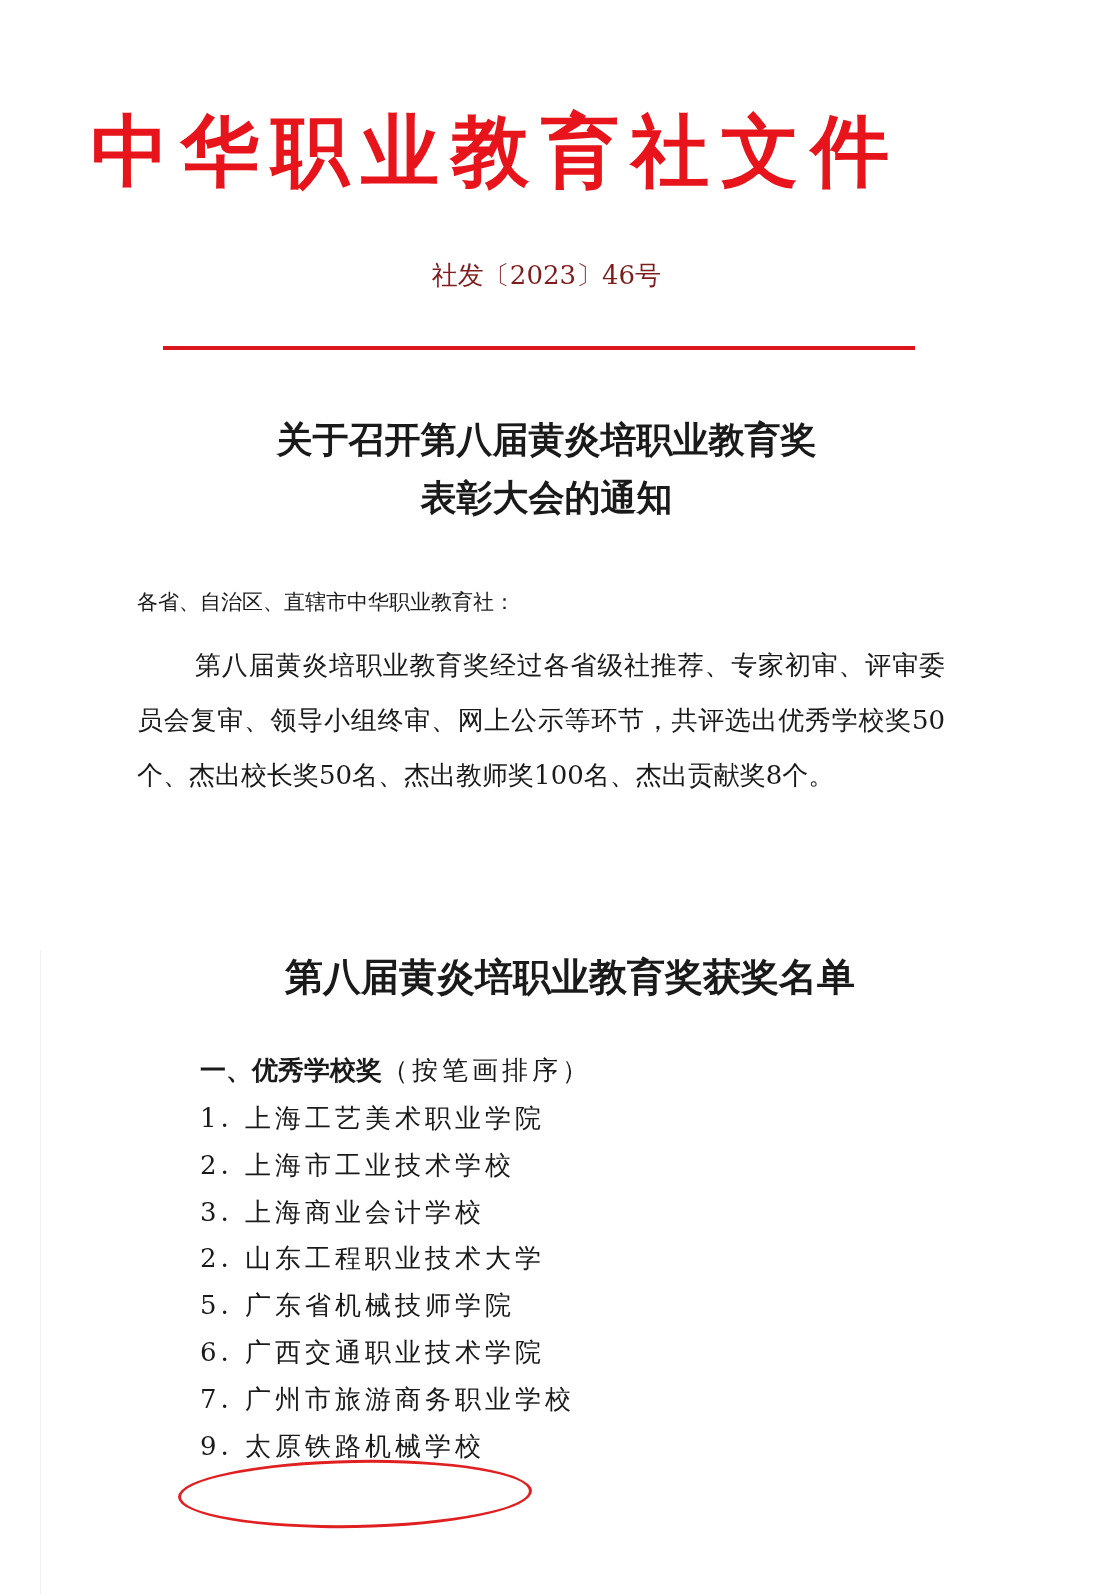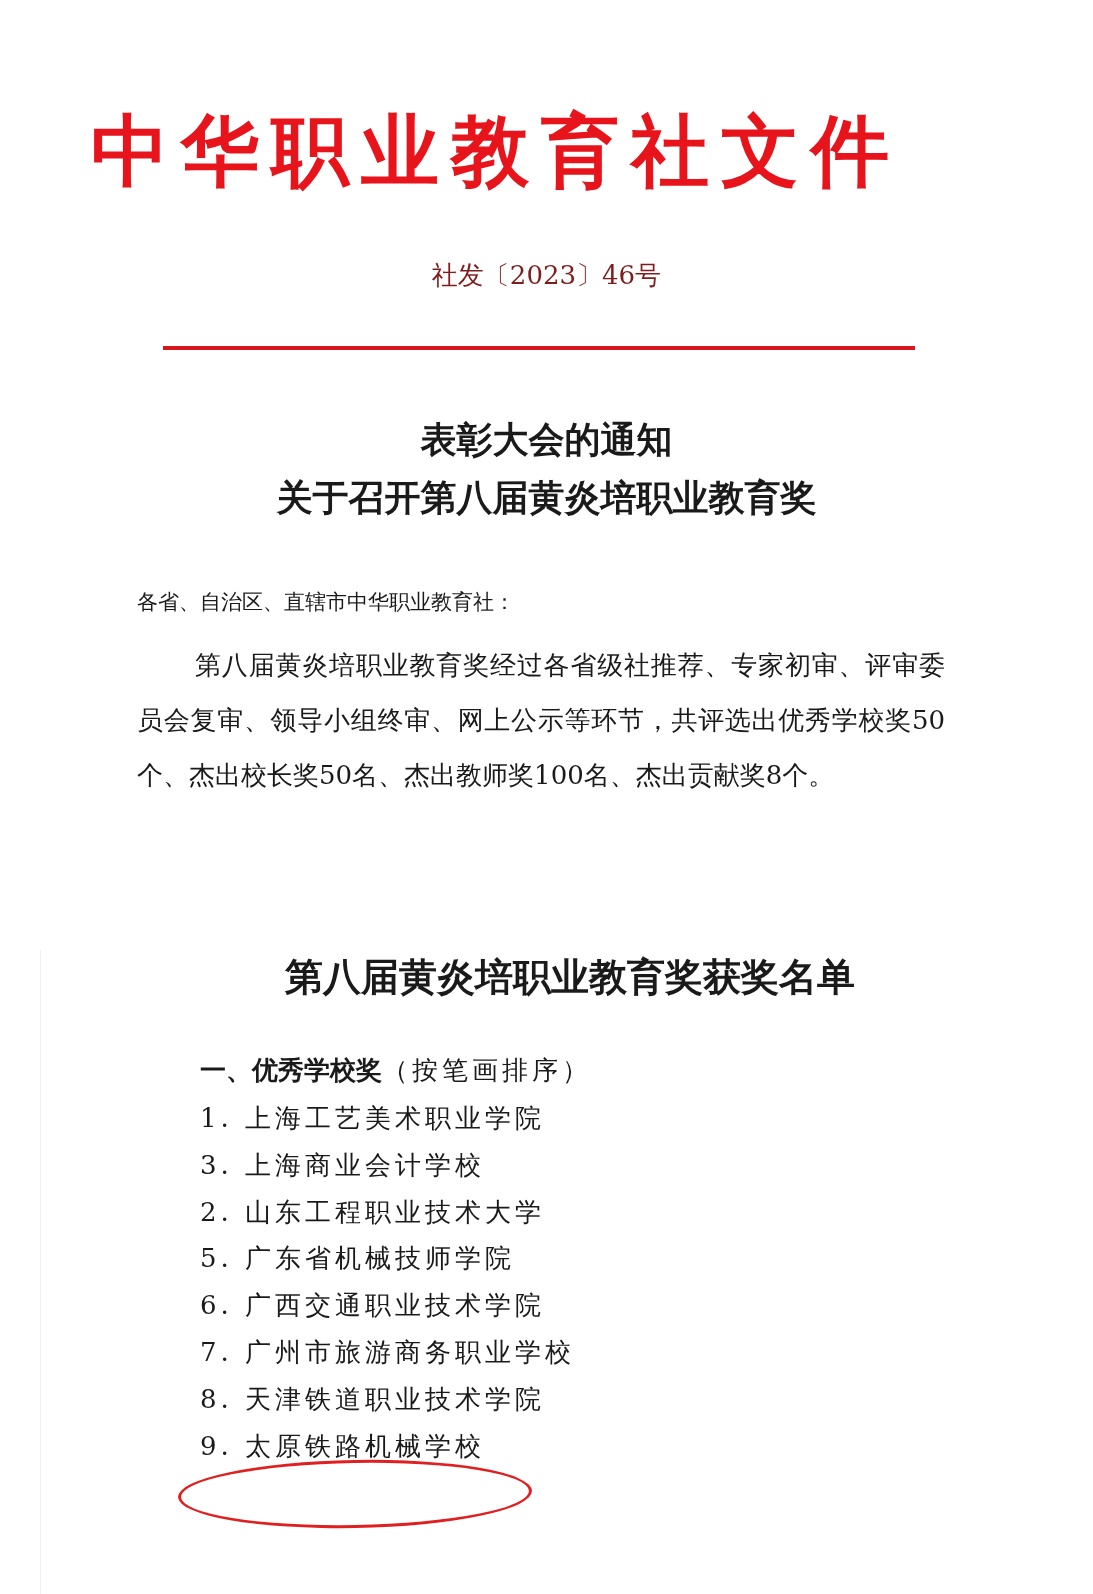--- a/index.html
+++ b/index.html
@@ -22,39 +22,39 @@
   .highlight-ellipse { left:178px; top:1460px; width:348px; height:62px; border:3px solid #e02020; border-radius:50%; transform:rotate(-1deg); }
 </style>
 </head>
 <body>
 
 <div class="abs doc-header" style="color:#e8141c;">中华职业教育社文件</div>
 <div class="abs doc-number">社发〔2023〕46号</div>
 <div class="abs red-rule" style="background:#d9161c;"></div>
 
 <div class="abs doc-title">
+  <div>关于召开第八届黄炎培职业教育奖</div>
   <div>表彰大会的通知</div>
-  <div>关于召开第八届黄炎培职业教育奖</div>
 </div>
 
 <div class="abs salutation">各省、自治区、直辖市中华职业教育社：</div>
 <div class="abs body-para">第八届黄炎培职业教育奖经过各省级社推荐、专家初审、评审委员会复审、领导小组终审、网上公示等环节，共评选出优秀学校奖50个、杰出校长奖50名、杰出教师奖100名、杰出贡献奖8个。</div>
 
 <div class="abs page-divider"></div>
 
 <div class="abs list-title">第八届黄炎培职业教育奖获奖名单</div>
 
 <div class="abs section-heading">
   <b>一、优秀学校奖</b><span style="letter-spacing:4px;">（按笔画排序）</span>
 </div>
 
 <ul class="abs award-list">
   <li>1. 上海工艺美术职业学院</li>
+  <li>2. 上海市工业技术学校</li>
   <li>3. 上海商业会计学校</li>
   <li>2. 山东工程职业技术大学</li>
   <li>5. 广东省机械技师学院</li>
   <li>6. 广西交通职业技术学院</li>
   <li>7. 广州市旅游商务职业学校</li>
-  <li>8. 天津铁道职业技术学院</li>
   <li>9. 太原铁路机械学校</li>
 </ul>
 
 <div class="abs highlight-ellipse"></div>
 
 </body></html>

